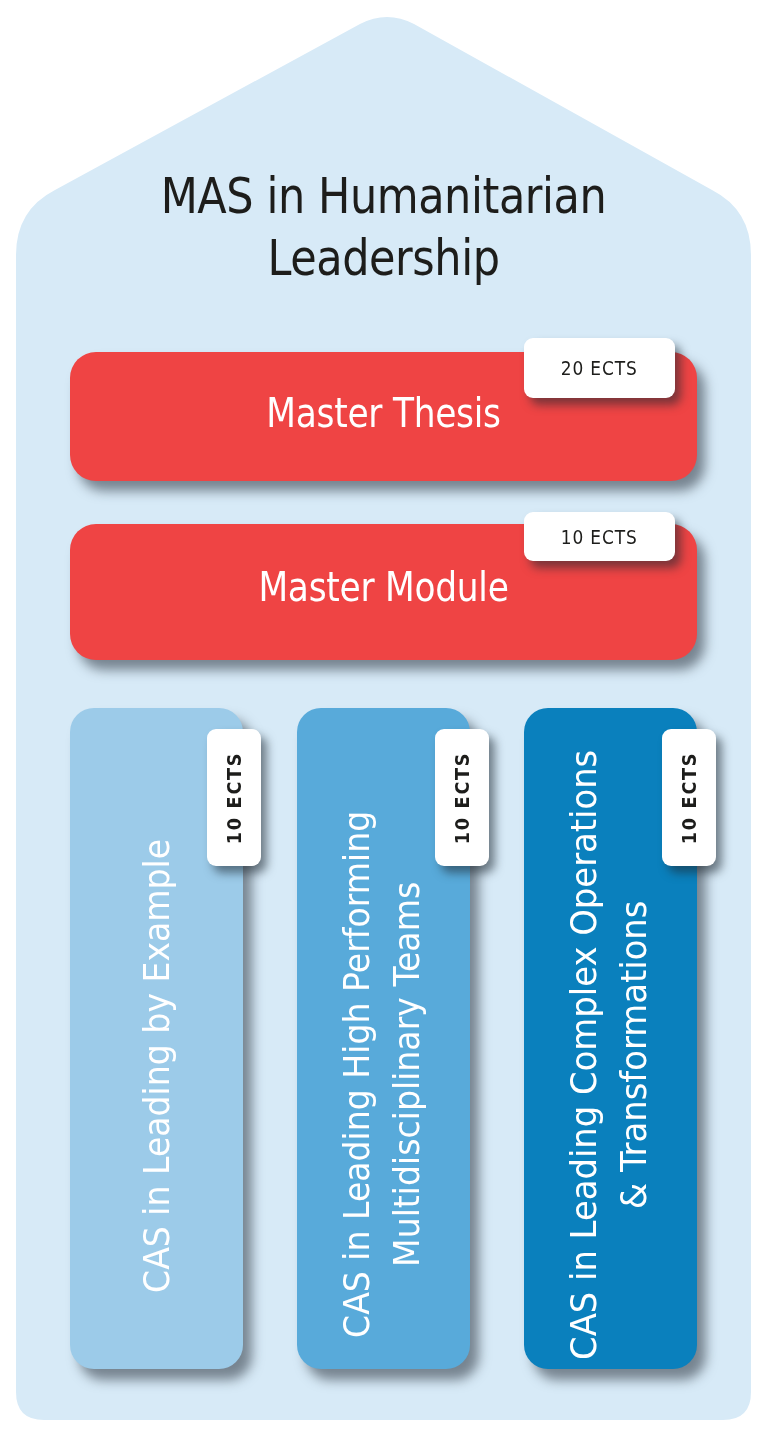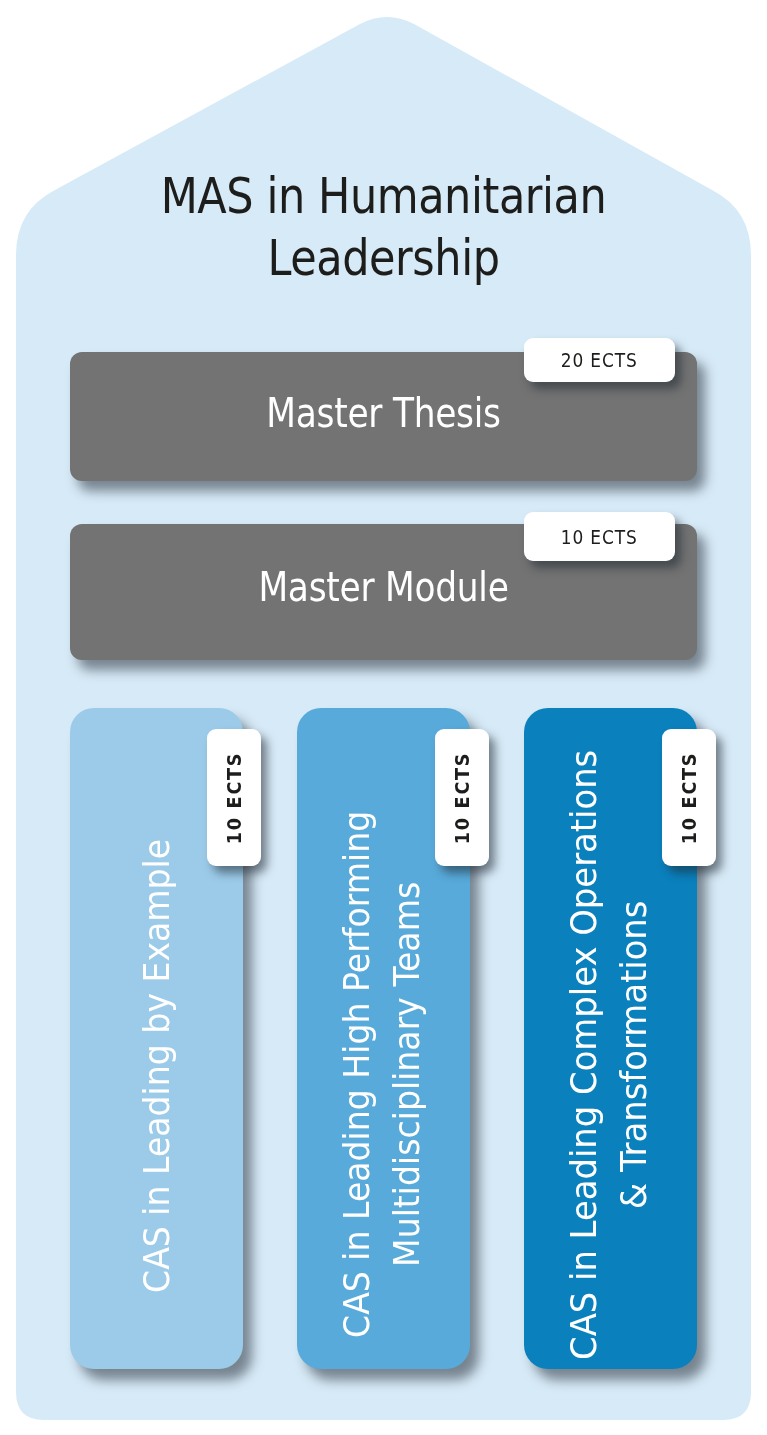--- a/index.html
+++ b/index.html
@@ -3,21 +3,21 @@
 <meta charset="utf-8">
 <style>
   html, body { margin: 0; padding: 0; background: #ffffff; }
   body { width: 767px; height: 1435px; position: relative; overflow: hidden;
          font-family: "DejaVu Sans Condensed", "DejaVu Sans", "Liberation Sans", sans-serif; }
   #house { position: absolute; left: 0; top: 0; width: 767px; height: 1435px; }
   .title { position: absolute; left: 0; width: 767px; text-align: center; color: #1d1d1b;
            font-size: 50px; line-height: 62px; font-weight: 500; letter-spacing: -0.5px; top: 165px;
            font-family: "DejaVu Sans", "Liberation Sans", sans-serif; transform: scaleX(0.86); transform-origin: center; }
   .title div { white-space: nowrap; }
-  .box { position: absolute; background: #737373; border-radius: 12px;
+  .box { position: absolute; background: #ef4444; border-radius: 26px;
          box-shadow: 8px 10px 12px rgba(40,50,60,0.55); }
   .box-label { position: absolute; left: 0; right: 0; text-align: center; color: #ffffff;
                font-size: 40px; font-family: "DejaVu Sans", "Liberation Sans", sans-serif;
                transform: scaleX(0.86); letter-spacing: -0.3px; white-space: nowrap; }
   .badge { position: absolute; background: #ffffff; border-radius: 9px;
            box-shadow: 6px 7px 10px rgba(30,40,50,0.55); color: #1d1d1b;
            display: flex; align-items: center; justify-content: center;
            font-family: "DejaVu Sans", "Liberation Sans", sans-serif; font-size: 20px; font-weight: 500; letter-spacing: 1px; }
   .badge span { display: inline-block; transform: scaleX(0.85); white-space: nowrap; }
   .col { position: absolute; top: 708px; width: 173px; height: 661px; border-radius: 24px;
@@ -49,21 +49,21 @@
 </svg>
 
 <div class="title">
   <div>MAS in Humanitarian</div>
   <div>Leadership</div>
 </div>
 
 <div class="box" style="left:70px; top:352px; width:627px; height:129px;">
   <div class="box-label" style="top:38px;">Master Thesis</div>
 </div>
-<div class="badge" style="left:524px; top:338px; width:151px; height:44px;">
+<div class="badge" style="left:524px; top:338px; width:151px; height:60px;">
   <span>20 ECTS</span>
 </div>
 
 <div class="box" style="left:70px; top:524px; width:627px; height:136px;">
   <div class="box-label" style="top:40px;">Master Module</div>
 </div>
 <div class="badge" style="left:524px; top:512px; width:151px; height:49px;">
   <span>10 ECTS</span>
 </div>
 

